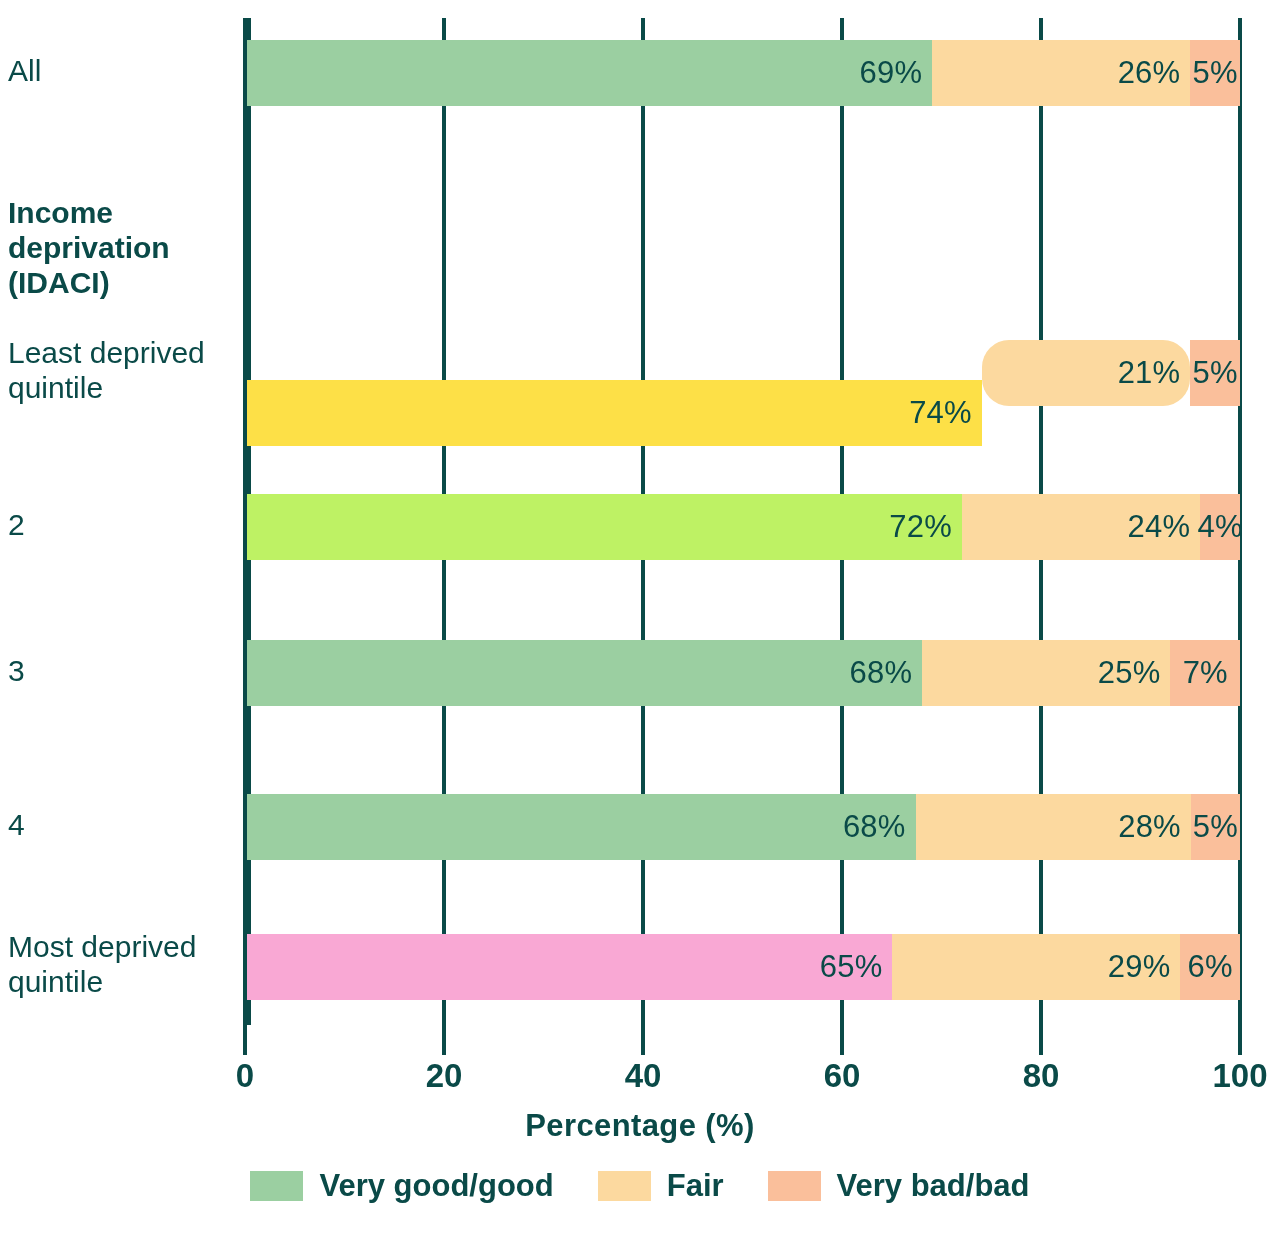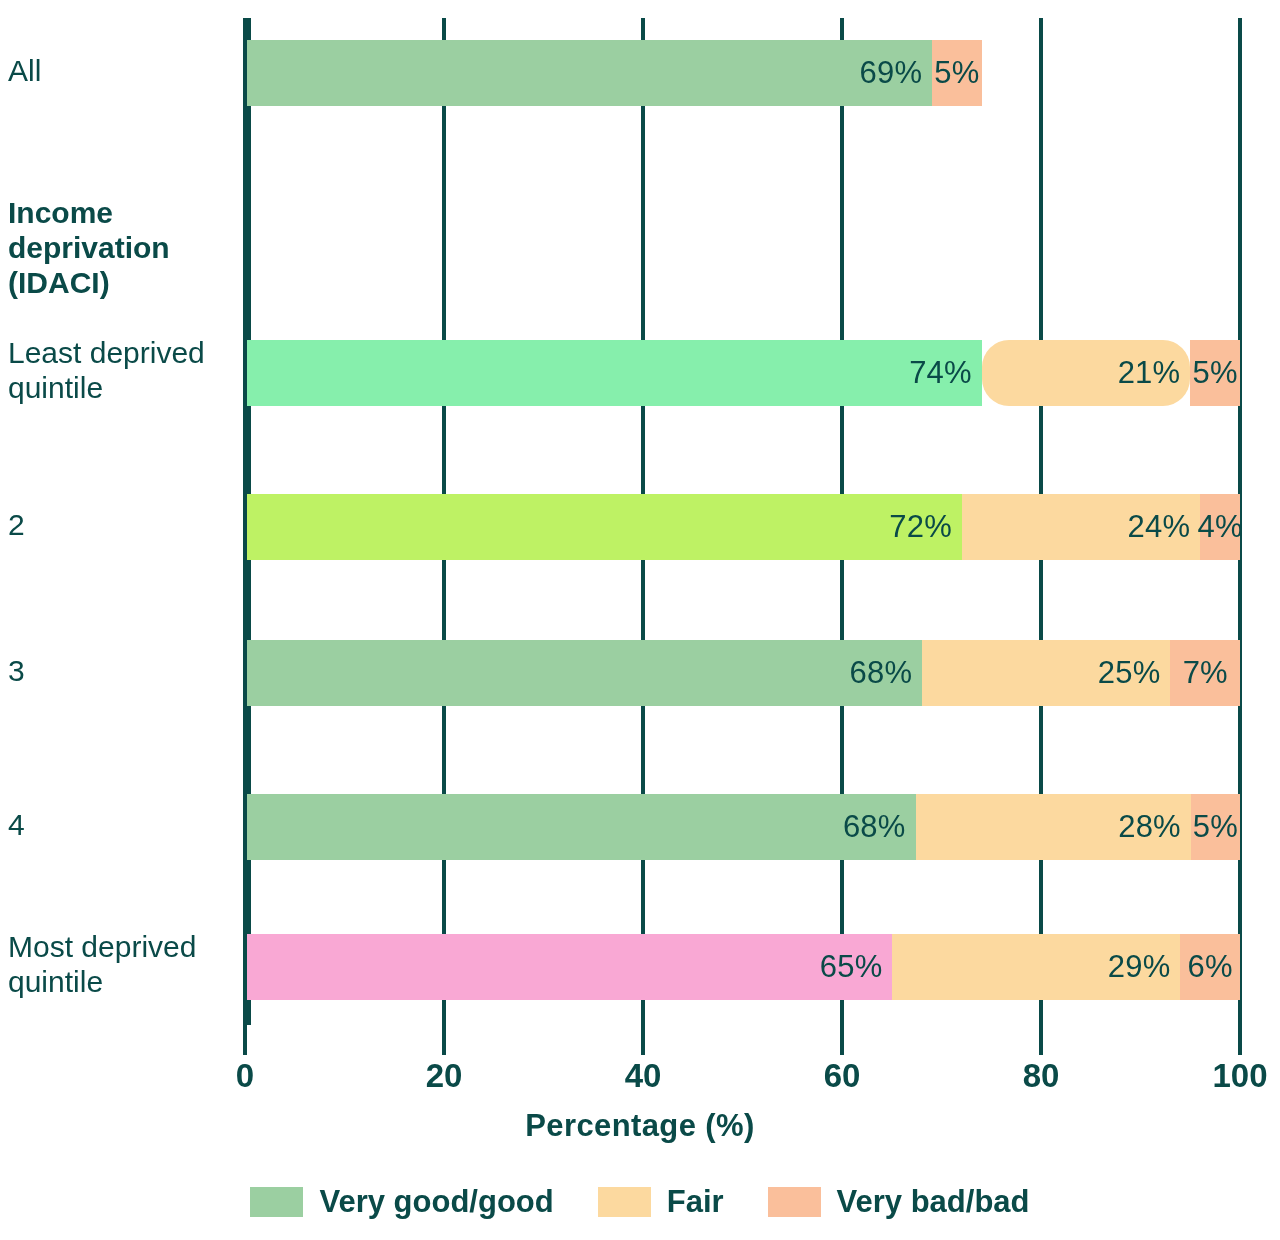--- a/index.html
+++ b/index.html
@@ -147,21 +147,21 @@
     top: 1168px;
     width: 1280px;
     display: flex;
     justify-content: center;
     align-items: center;
     gap: 0;
   }
   .legend-item {
     display: flex;
     align-items: center;
-    margin: 16px 22px;
+    margin: 0 22px;
   }
   .legend-swatch {
     width: 53px;
     height: 30px;
     margin-right: 16px;
   }
   .legend-text {
     font-size: 31px;
     font-weight: bold;
     color: #0a4a48;
@@ -183,28 +183,31 @@
     </div>
 
   <div class="axis-y"></div>
 
   <div id="bars-layer">
       <div class="cat-label left" style="top: 52.5px;">All</div>
       <div class="row" style="top: 40px; left: 247px; width: 993px; height: 66px;">
         <div class="seg" style="width: 69%; background: rgb(155, 207, 161);">
           <span class="seg-label">69%</span>
         </div>
+        <div class="seg" style="width: 26%; background: rgb(252, 217, 159);">
+          <span class="seg-label">26%</span>
+        </div>
         <div class="seg small" style="width: 5%; background: rgb(250, 191, 155);">
           <span class="seg-label">5%</span>
         </div>
       </div>
       <div class="cat-label left" style="top: 335px;">Least deprived
 quintile</div>
       <div class="row" style="top: 340px; left: 247px; width: 993px; height: 66px;">
-        <div class="seg" style="width: 74%; background: #86efac;">
+        <div class="seg" style="width: 74%; background: #fde047; margin-top: 40px;">
           <span class="seg-label">74%</span>
         </div>
         <div class="seg" style="width: 21%; background: rgb(252, 217, 159); border-radius: 27px;">
           <span class="seg-label">21%</span>
         </div>
         <div class="seg small" style="width: 5%; background: rgb(250, 191, 155);">
           <span class="seg-label">5%</span>
         </div>
       </div>
       <div class="cat-label left" style="top: 506.5px;">2</div>

